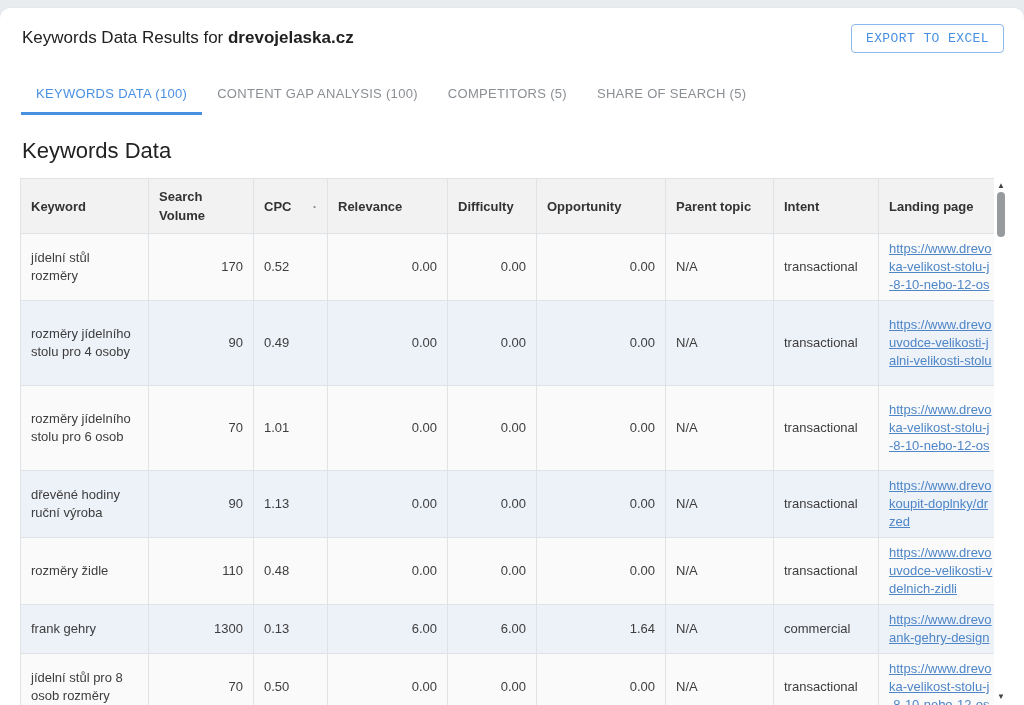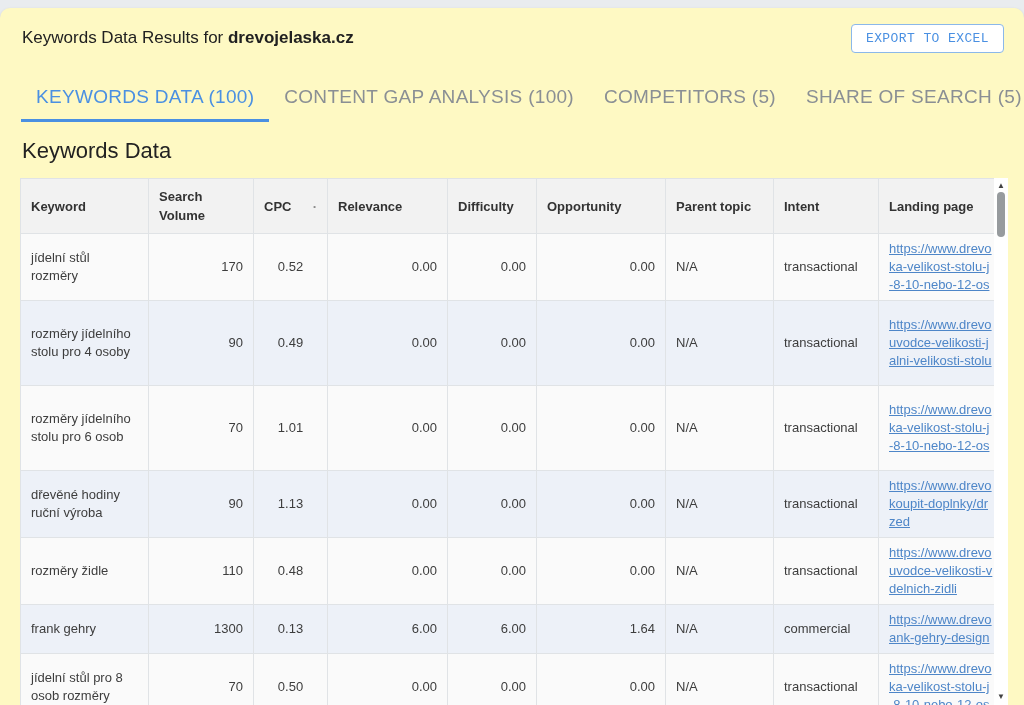--- a/index.html
+++ b/index.html
@@ -5,21 +5,21 @@
   * { margin: 0; padding: 0; box-sizing: border-box; }
   html, body {
     width: 1024px; height: 705px;
     font-family: "Liberation Sans", sans-serif;
     background: #e9ecef;
     overflow: hidden;
   }
   .card {
     position: absolute;
     left: 0; right: 0; top: 8px; bottom: 0;
-    background: #fef9c3;
+    background: #ffffff;
     border-radius: 10px 10px 0 0;
     box-shadow: 0 1px 3px rgba(0,0,0,0.12);
     overflow: hidden;
   }
   
   .page-title {
     position: absolute; left: 22px; top: 20px;
     font-size: 17px; color: #212121; font-weight: 400;
   }
   .page-title b { font-weight: 700; }
@@ -35,21 +35,21 @@
     letter-spacing: 0.4px;
     cursor: pointer;
   }
   
   .tabs {
     position: absolute; left: 21px; top: 68px;
     display: flex;
   }
   .tab {
     padding: 10px 15px 11px 15px;
-    font-size: 19px; font-weight: 500;
+    font-size: 13px; font-weight: 500;
     letter-spacing: 0.3px;
     color: #8a8f94;
     border-bottom: 3px solid transparent;
     cursor: pointer;
     white-space: nowrap;
   }
   .tab.active {
     color: #4a90e2;
     border-bottom-color: #4a90e2;
   }
@@ -99,21 +99,21 @@
   tbody tr:nth-child(even) td { background: #edf1f8; }
   tbody tr:nth-child(1) td { height: 67px; }
   tbody tr:nth-child(2) td { height: 85px; }
   tbody tr:nth-child(3) td { height: 85px; }
   tbody tr:nth-child(4) td { height: 67px; }
   tbody tr:nth-child(5) td { height: 67px; }
   tbody tr:nth-child(6) td { height: 47px; }
   tbody tr:nth-child(7) td { height: 67px; }
   .al-left   { text-align: left; }
   .al-right  { text-align: right; padding-left: 47px; }
-  .al-center { text-align: center; }
+  .al-center { text-align: left; }
   .sort-dot {
     float: right;
     color: #8a8a8a;
     font-weight: 700;
   }
   .link-line {
     display: block;
     color: #4e86c8;
     text-decoration: underline;
     white-space: nowrap;

